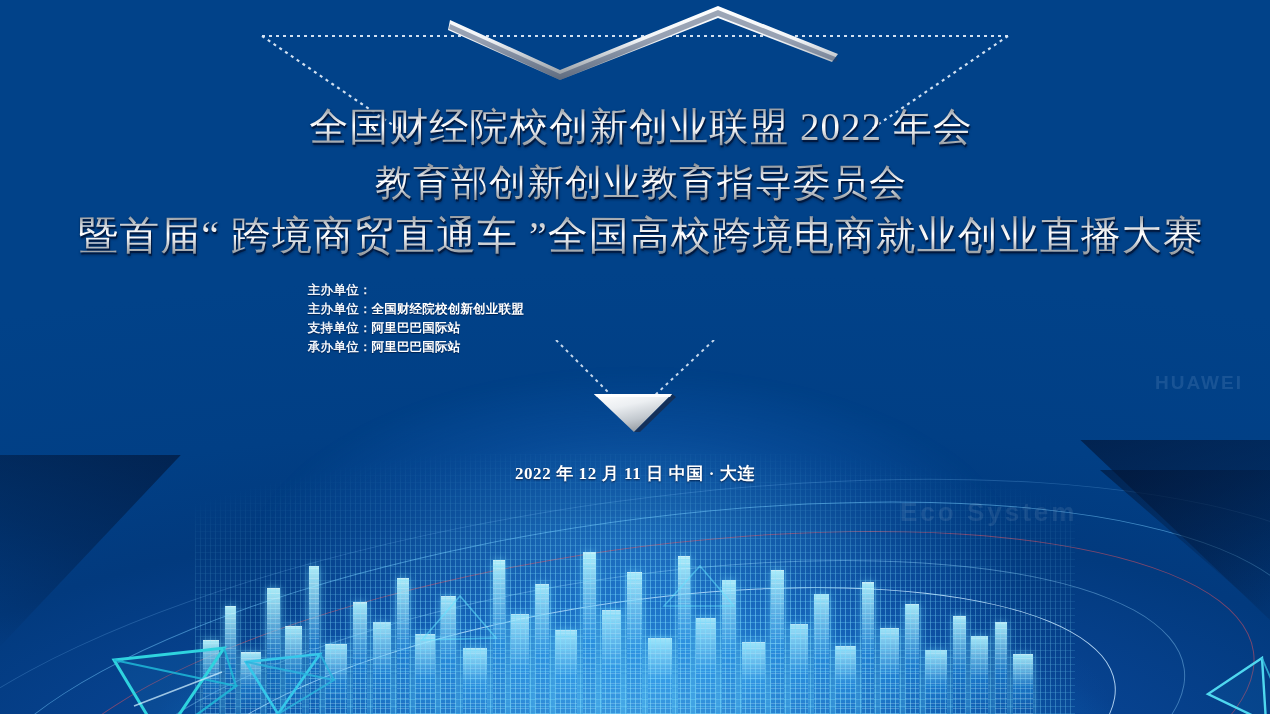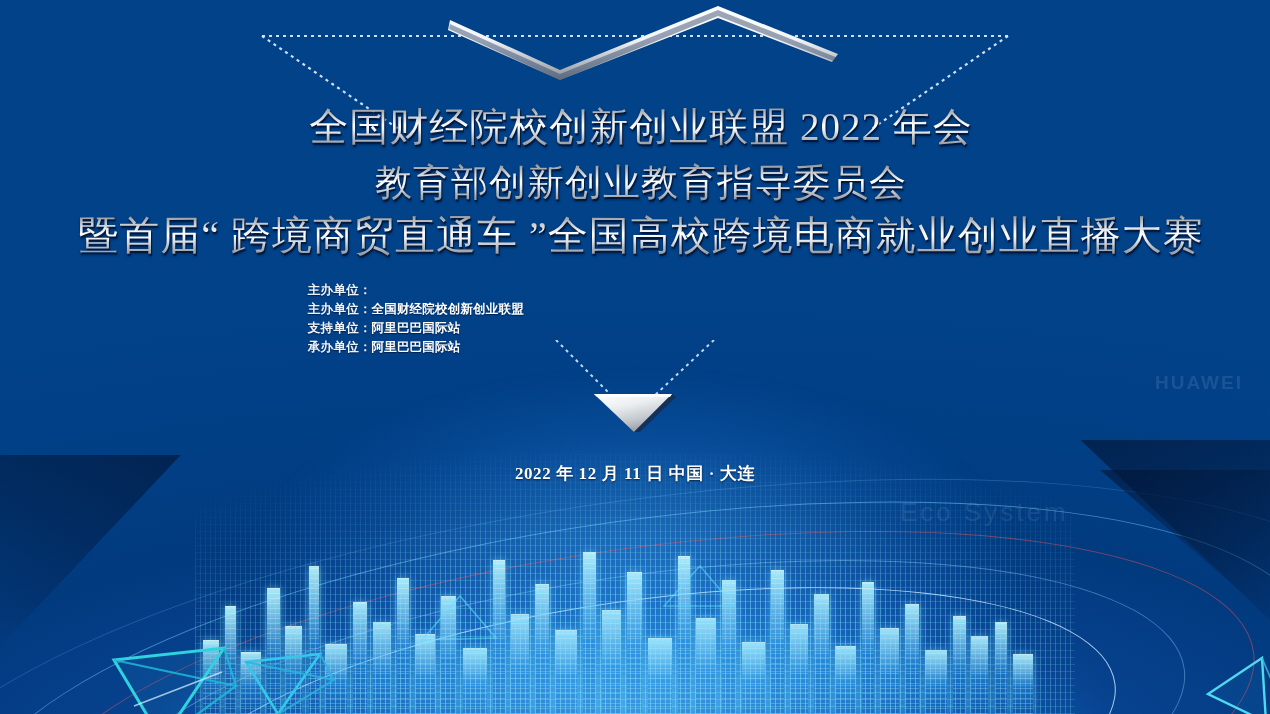--- a/index.html
+++ b/index.html
@@ -94,21 +94,21 @@
     pointer-events:none;
   }
 
   
   .tri-wire{ position:absolute; }
   .tri-wire svg{ display:block; overflow:visible; }
 
   
   .wm{
     position:absolute; color:rgba(255,255,255,.085);
-    font-family:"Liberation Sans", sans-serif; letter-spacing:2px; font-weight:400;
+    font-family:"Liberation Sans", sans-serif; letter-spacing:2px; font-weight:700;
     user-select:none; white-space:nowrap;
   }
   .wm-eco{ left:900px; top:497px; font-size:26px; letter-spacing:3px; }
   .wm-hw { left:1155px; top:372px; font-size:19px; letter-spacing:2px; color:rgba(190,215,245,.13); font-weight:700; }
 
   
   .deco-top{ position:absolute; left:0; top:0; width:1270px; height:130px; }
   .deco-top svg{ display:block; }
 
   

